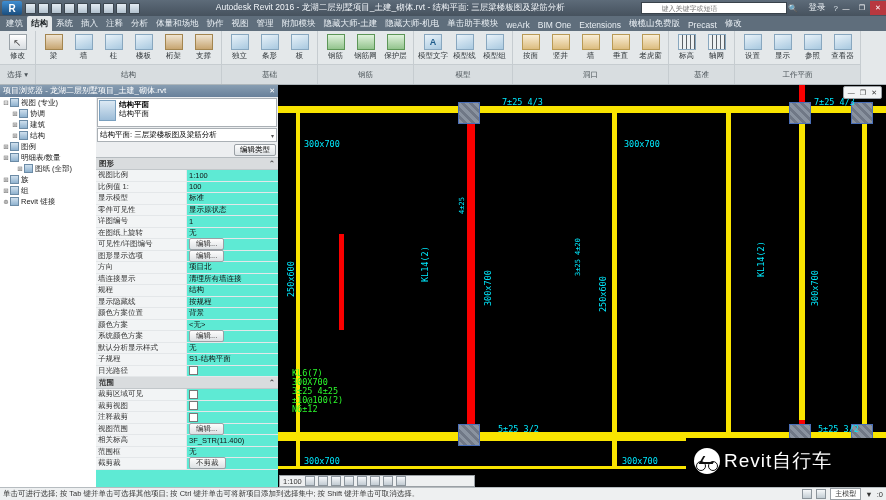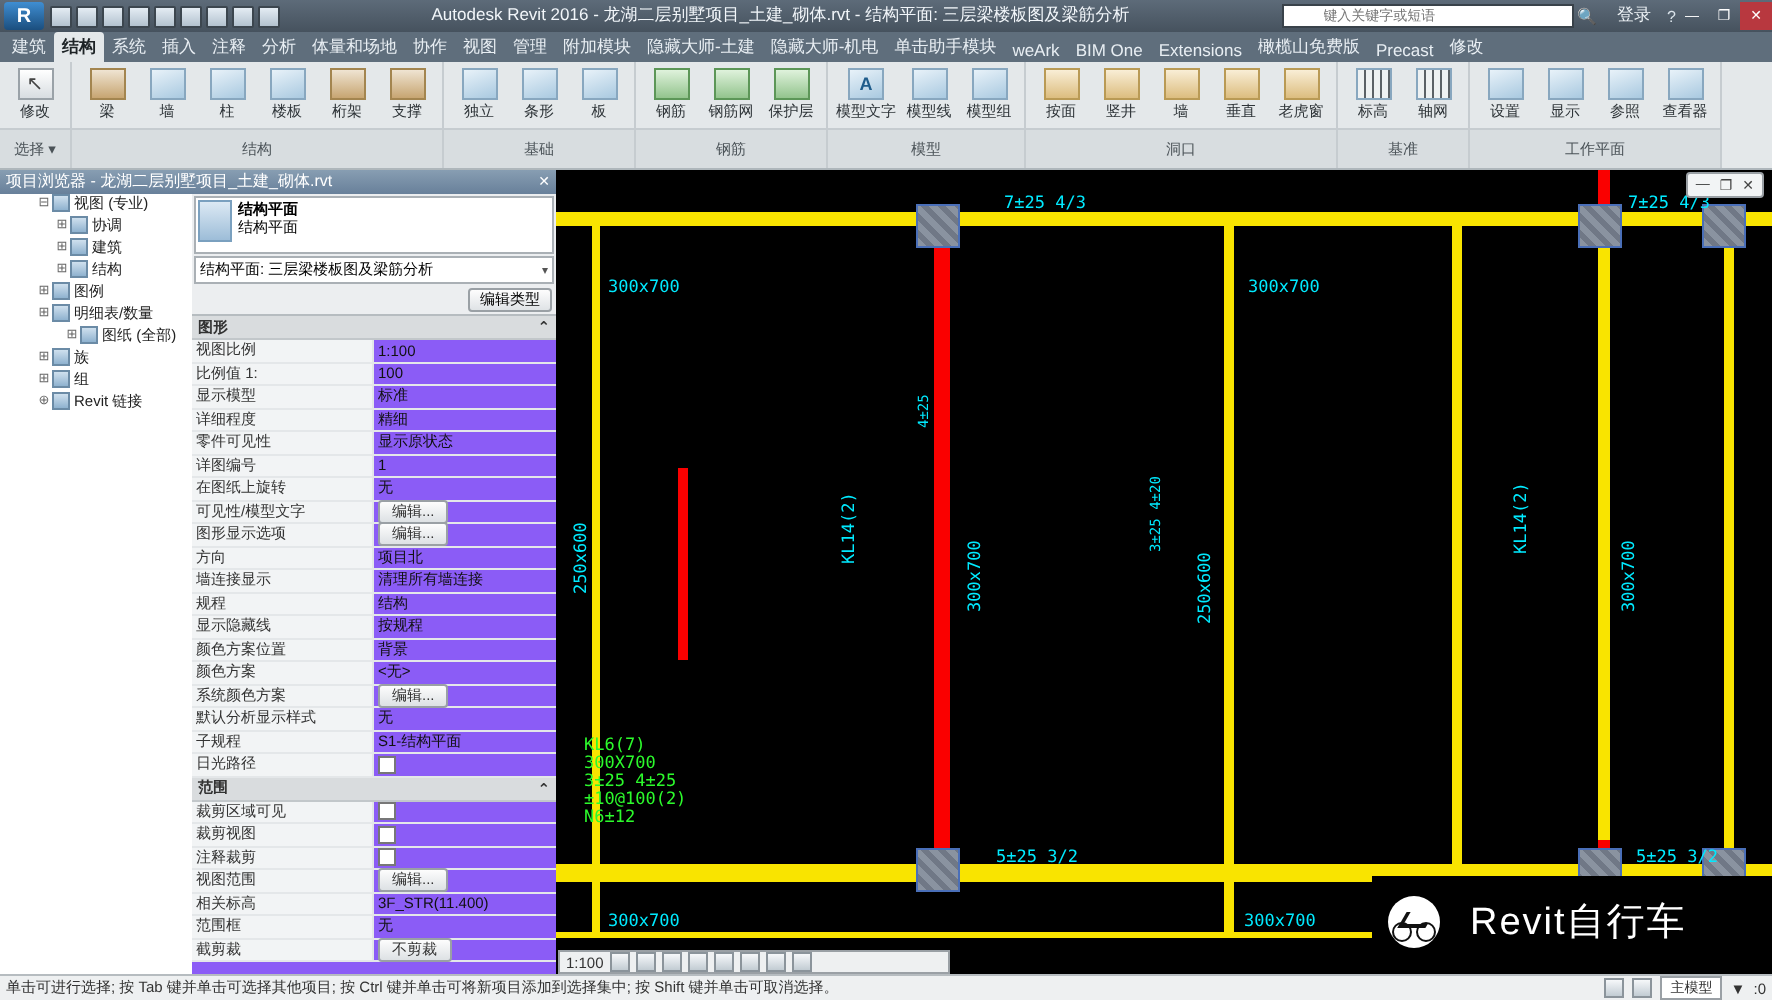--- a/index.html
+++ b/index.html
@@ -51,38 +51,38 @@
 
   
   .main{position:absolute;top:84px;left:0;right:0;bottom:12px;}
 
   
   .dock{position:absolute;left:0;top:0;width:278px;bottom:0;background:#e8eaec;border-right:1px solid #9aa2a8;overflow:hidden;}
   .docktitle{height:13px;background:linear-gradient(#8aa0b4,#68809a);color:#fff;font-size:8px;display:flex;
              align-items:center;padding:0 3px;}
   .docktitle .dclose{margin-left:auto;font-size:7px;}
   .tree{position:absolute;left:0;top:13px;width:96px;bottom:0;background:#fff;border-right:1px solid #b6bcc0;overflow:hidden;}
-  .titem{height:11px;display:flex;font-size:7.5px;color:#222;white-space:nowrap;margin-left:16px;}
+  .titem{height:11px;display:flex;align-items:center;font-size:7.5px;color:#222;white-space:nowrap;}
   .texp{width:8px;text-align:center;font-size:6.5px;color:#666;flex:none;}
   .ticon{width:7px;height:7px;flex:none;background:linear-gradient(#cfe0ee,#8fb2cf);border:1px solid #6b8ba6;margin-right:2px;}
 
   
   .props{position:absolute;left:96px;top:13px;right:0;bottom:0;background:#eceef0;display:flex;flex-direction:column;overflow:hidden;}
   .phead{height:12px;background:linear-gradient(#8aa0b4,#68809a);color:#fff;font-size:8px;display:flex;align-items:center;padding:0 3px;}
   .phead span:last-child{margin-left:auto;font-size:7px;}
   .ptype{height:25px;background:#fff;border:1px solid #aab0b5;margin:1px;display:flex;padding:1px;}
   .ptypeicon{width:15px;height:19px;background:linear-gradient(#dce9f4,#9dbdd8);border:1px solid #7aa0bf;margin-right:3px;flex:none;}
   .ptypetxt{font-size:7.5px;line-height:9px;overflow:hidden;white-space:nowrap;}
   .ptypetxt b{display:block;font-size:7.5px;}
   .pcombo{height:12px;border:1px solid #aab0b5;background:#fff;margin:0 1px;display:flex;font-size:7.5px;
           align-items:center;padding:0 2px;white-space:nowrap;overflow:hidden;}
   .pcombo .arrow{margin-left:auto;font-size:6px;color:#555;flex:none;}
   .peditrow{height:13px;display:flex;justify-content:flex-end;align-items:center;padding:1px 2px;}
   .pedit{font-size:7.5px;border:1px solid #9aa0a5;background:linear-gradient(#fdfdfd,#dfe3e6);padding:0 5px;border-radius:2px;}
-  .pgrid{flex:1;overflow:hidden;border-top:1px solid #b6bcc0;background:#8b5cf6;}
+  .pgrid{flex:1;overflow:hidden;border-top:1px solid #b6bcc0;background:#5eead4;}
   .psec{height:11px;background:#d9dcde;font-size:7.5px;font-weight:bold;display:flex;align-items:center;
         justify-content:space-between;padding:0 3px;border-bottom:1px solid #c2c7ca;color:#333;}
   .prow{height:10.5px;display:flex;border-bottom:1px solid #e4e7e9;font-size:7.5px;align-items:center;}
   .plabel{width:86px;flex:none;padding:0 2px;background:#f2f4f5;border-right:1px solid #e4e7e9;color:#333;
           overflow:hidden;white-space:nowrap;height:100%;display:flex;align-items:center;}
   .pval{flex:1;padding:0 2px;overflow:hidden;white-space:nowrap;color:#111;}
   .pval.btn{flex:none;margin:1px 2px;border:1px solid #9aa0a5;background:linear-gradient(#fdfdfd,#dde1e4);
             padding:0 6px;border-radius:2px;color:#333;}
   .chk{width:7px;height:7px;border:1px solid #777;background:#fff;margin-left:2px;}
 
@@ -94,21 +94,21 @@
   .ann{position:absolute;white-space:nowrap;font-size:8.5px;z-index:5;
        font-family:"DejaVu Sans Mono","Liberation Mono",monospace;}
   .ann.rot{transform:rotate(-90deg);transform-origin:0 0;}
   .ann.small{font-size:7px;}
   .navctl{position:absolute;top:2px;right:4px;height:11px;background:#f2f4f5;border:1px solid #9aa0a5;border-radius:2px;
           display:flex;align-items:center;font-size:7px;gap:5px;padding:0 4px;color:#444;z-index:10;}
   .viewbar{position:absolute;left:1px;bottom:1px;height:12px;width:196px;background:#eef0f1;border:1px solid #9aa0a5;
            display:flex;align-items:center;font-size:7.5px;gap:3px;padding:0 3px;color:#333;z-index:10;box-sizing:border-box;}
   .vicon{width:8px;height:8px;background:linear-gradient(#f6f8fa,#c2ccd3);border:1px solid #8b949b;flex:none;}
   .watermark{position:absolute;right:0;bottom:4px;width:200px;height:46px;background:#000;display:flex;
-             align-items:center;gap:15px;padding-left:8px;z-index:8;box-sizing:border-box;}
+             align-items:center;gap:4px;padding-left:8px;z-index:8;box-sizing:border-box;}
   .bike{width:26px;height:26px;border-radius:50%;background:#fff;position:relative;flex:none;}
   .bike::before,.bike::after{content:"";position:absolute;width:8px;height:8px;border:1.5px solid #111;border-radius:50%;bottom:3px;}
   .bike::before{left:2px;} .bike::after{right:2px;}
   .bikebar{position:absolute;left:7px;top:8px;width:12px;height:6px;border-bottom:2px solid #111;border-left:2px solid #111;
            transform:skewX(-30deg);}
   .wmtext{color:#fff;font-size:19px;letter-spacing:1px;white-space:nowrap;}
 
   
   .statusbar{position:absolute;left:0;right:0;bottom:0;height:12px;background:#eef0f1;border-top:1px solid #b6bcc0;
              display:flex;align-items:center;font-size:7.5px;color:#333;padding:0 3px;z-index:30;}
@@ -406,37 +406,33 @@
           </div>
           <div class="prow">
             <span class="plabel">比例值 1:</span>
             <span class="pval">100</span>
           </div>
           <div class="prow">
             <span class="plabel">显示模型</span>
             <span class="pval">标准</span>
           </div>
           <div class="prow">
-            <span class="plabel">详细程度</span>
-            <span class="pval">精细</span>
-          </div>
-          <div class="prow">
             <span class="plabel">零件可见性</span>
             <span class="pval">显示原状态</span>
           </div>
           <div class="prow">
             <span class="plabel">详图编号</span>
             <span class="pval">1</span>
           </div>
           <div class="prow">
             <span class="plabel">在图纸上旋转</span>
             <span class="pval">无</span>
           </div>
           <div class="prow">
-            <span class="plabel">可见性/模型文字</span>
+            <span class="plabel">可见性/详图编号</span>
             <span class="pval btn">编辑...</span>
           </div>
           <div class="prow">
             <span class="plabel">图形显示选项</span>
             <span class="pval btn">编辑...</span>
           </div>
           <div class="prow">
             <span class="plabel">方向</span>
             <span class="pval">项目北</span>
           </div>

